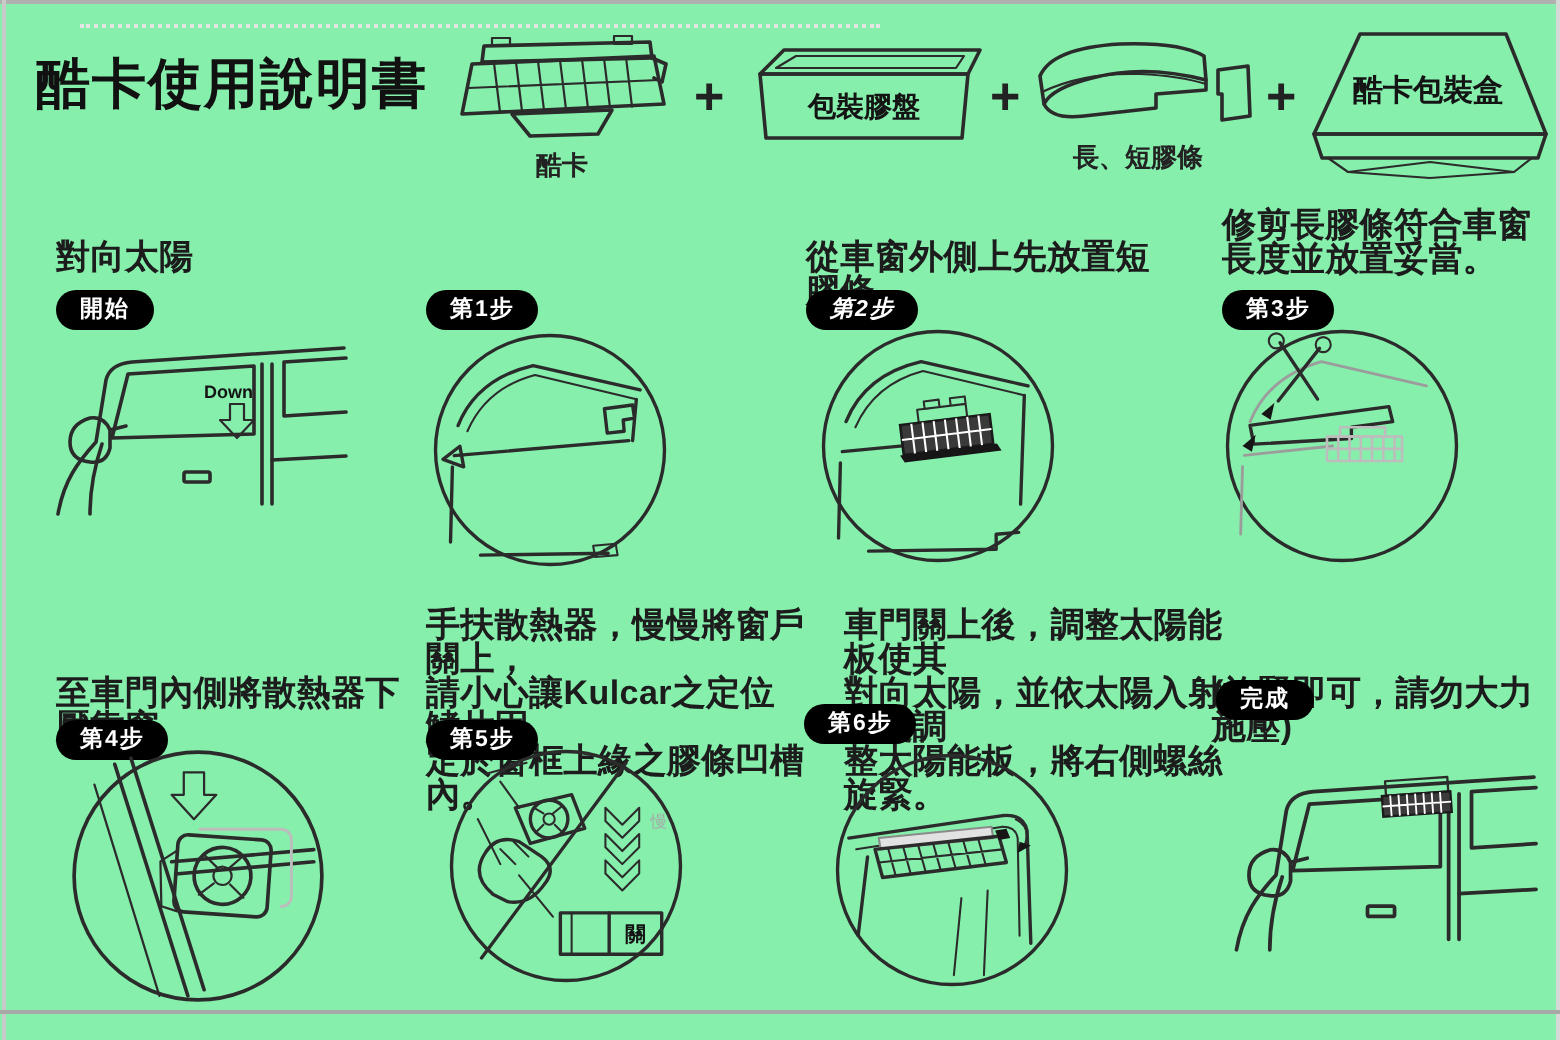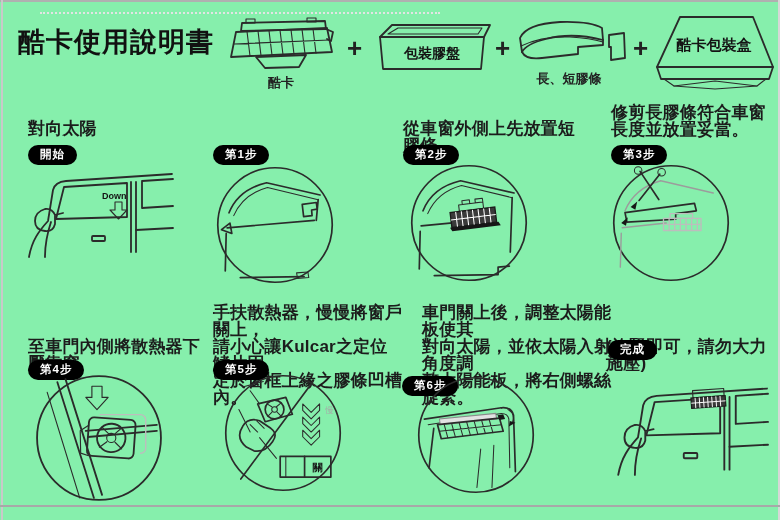--- a/index.html
+++ b/index.html
@@ -104,21 +104,21 @@
     <path class="ln-thin" d="M21,55 Q31,32 57,25 L111,38"></path>
     <path class="ln" d="M111,38 L109,60"></path>
     <path class="ln" d="M14,68 L107,60"></path>
     <path class="ln" d="M13,74 L12,114 M28,121 L96,120"></path>
     <path class="ln" d="M94,43 l15,-2 1,7 -6,1 .5,6 -9,1 z"></path>
     <path class="ln-thin" d="M88,116 l12,-1 1,6 -12,1 z"></path>
     <path class="ln" d="M8,70 l9,-7 2,11 z"></path>
   </svg>
 
   <div class="caption" style="left:403px; top:120px; width:185px;">從車窗外側上先放置短膠條</div>
-  <div class="badge" style="left:403px; top:145px;">第2步</div>
+  <div class="badge" style="left:403px; top:145px;font-style:italic;">第2步</div>
   <svg style="left:408px; top:162px;" width="122" height="122" viewBox="0 0 130 130">
     <circle class="ln" cx="65" cy="65" r="61" stroke-width="2.4"></circle>
     <path class="ln" d="M16,52 Q26,27 56,20 L113,33"></path>
     <path class="ln-thin" d="M21,55 Q31,32 57,25 L111,38"></path>
     <path class="ln" d="M111,38 L109,96"></path>
     <path class="ln" d="M14,68 L56,64"></path>
     <path class="ln" d="M13,74 L12,114 M28,121 L96,120 M96,120 l0,-8 12,-1"></path>
     <g transform="rotate(-7 69 62)">
       <path class="ln-thin" d="M56,44 h26 v7 h-26 z M60,40 h8 v4 h-8 z M74,40 h8 v4 h-8 z"></path>
       <rect x="46" y="51" width="48" height="16" fill="#3a3a3a" stroke="#1a1a1a" stroke-width="1.4"></rect>
@@ -185,21 +185,21 @@
     <text x="110" y="44" font-size="9" fill="#a8a8a8">慢</text>
     <rect class="ln" x="62" y="90" width="54" height="22"></rect>
     <path class="ln" d="M88,90 V112"></path>
     <path class="ln-thin" d="M68,90 V112"></path>
     <text class="svgtext" x="102" y="105" font-size="11" text-anchor="middle">關</text>
   </svg>
 
   <div class="caption" style="left:422px; top:304px; width:190px;">車門關上後，調整太陽能板使其
 對向太陽，並依太陽入射角度調
 整太陽能板，將右側螺絲旋緊。</div>
-  <div class="badge" style="left:402px; top:376px;">第6步</div>
+  <div class="badge" style="left:402px; top:352px;">第6步</div>
   <svg style="left:415px; top:374px;" width="122" height="122" viewBox="0 0 130 130">
     <circle class="ln" cx="65" cy="65" r="61" stroke-width="2.4"></circle>
     <path class="ln" d="M10,48 L92,36"></path>
     <path class="ln" d="M92,36 Q103,35 105,44 L107,104"></path>
     <path class="ln-thin" d="M92,42 Q99,42 100,48 L101,100"></path>
     <path class="ln-thin" d="M14,54 L92,42"></path>
     <path d="M26,48 L86,42 L87,48 L27,54 Z" fill="#e2e2e2" stroke="#8a8a8a" stroke-width="1.1"></path>
     <path class="ln" d="M24,54 L90,47 L94,61 L28,69 Z"></path>
     <path class="ln-thin" d="M31,53.5 L35,68 M39,52.7 L43,67 M47,51.9 L51,66.1 M55,51 L59,65.2 M63,50.2 L67,64.3 M71,49.4 L75,63.4 M79,48.5 L83,62.5 M26,61 L92,54" stroke-width="1.2"></path>
     <path class="fill-ink" d="M88,44 l6,-1 2,5 -6,1 z"></path>

